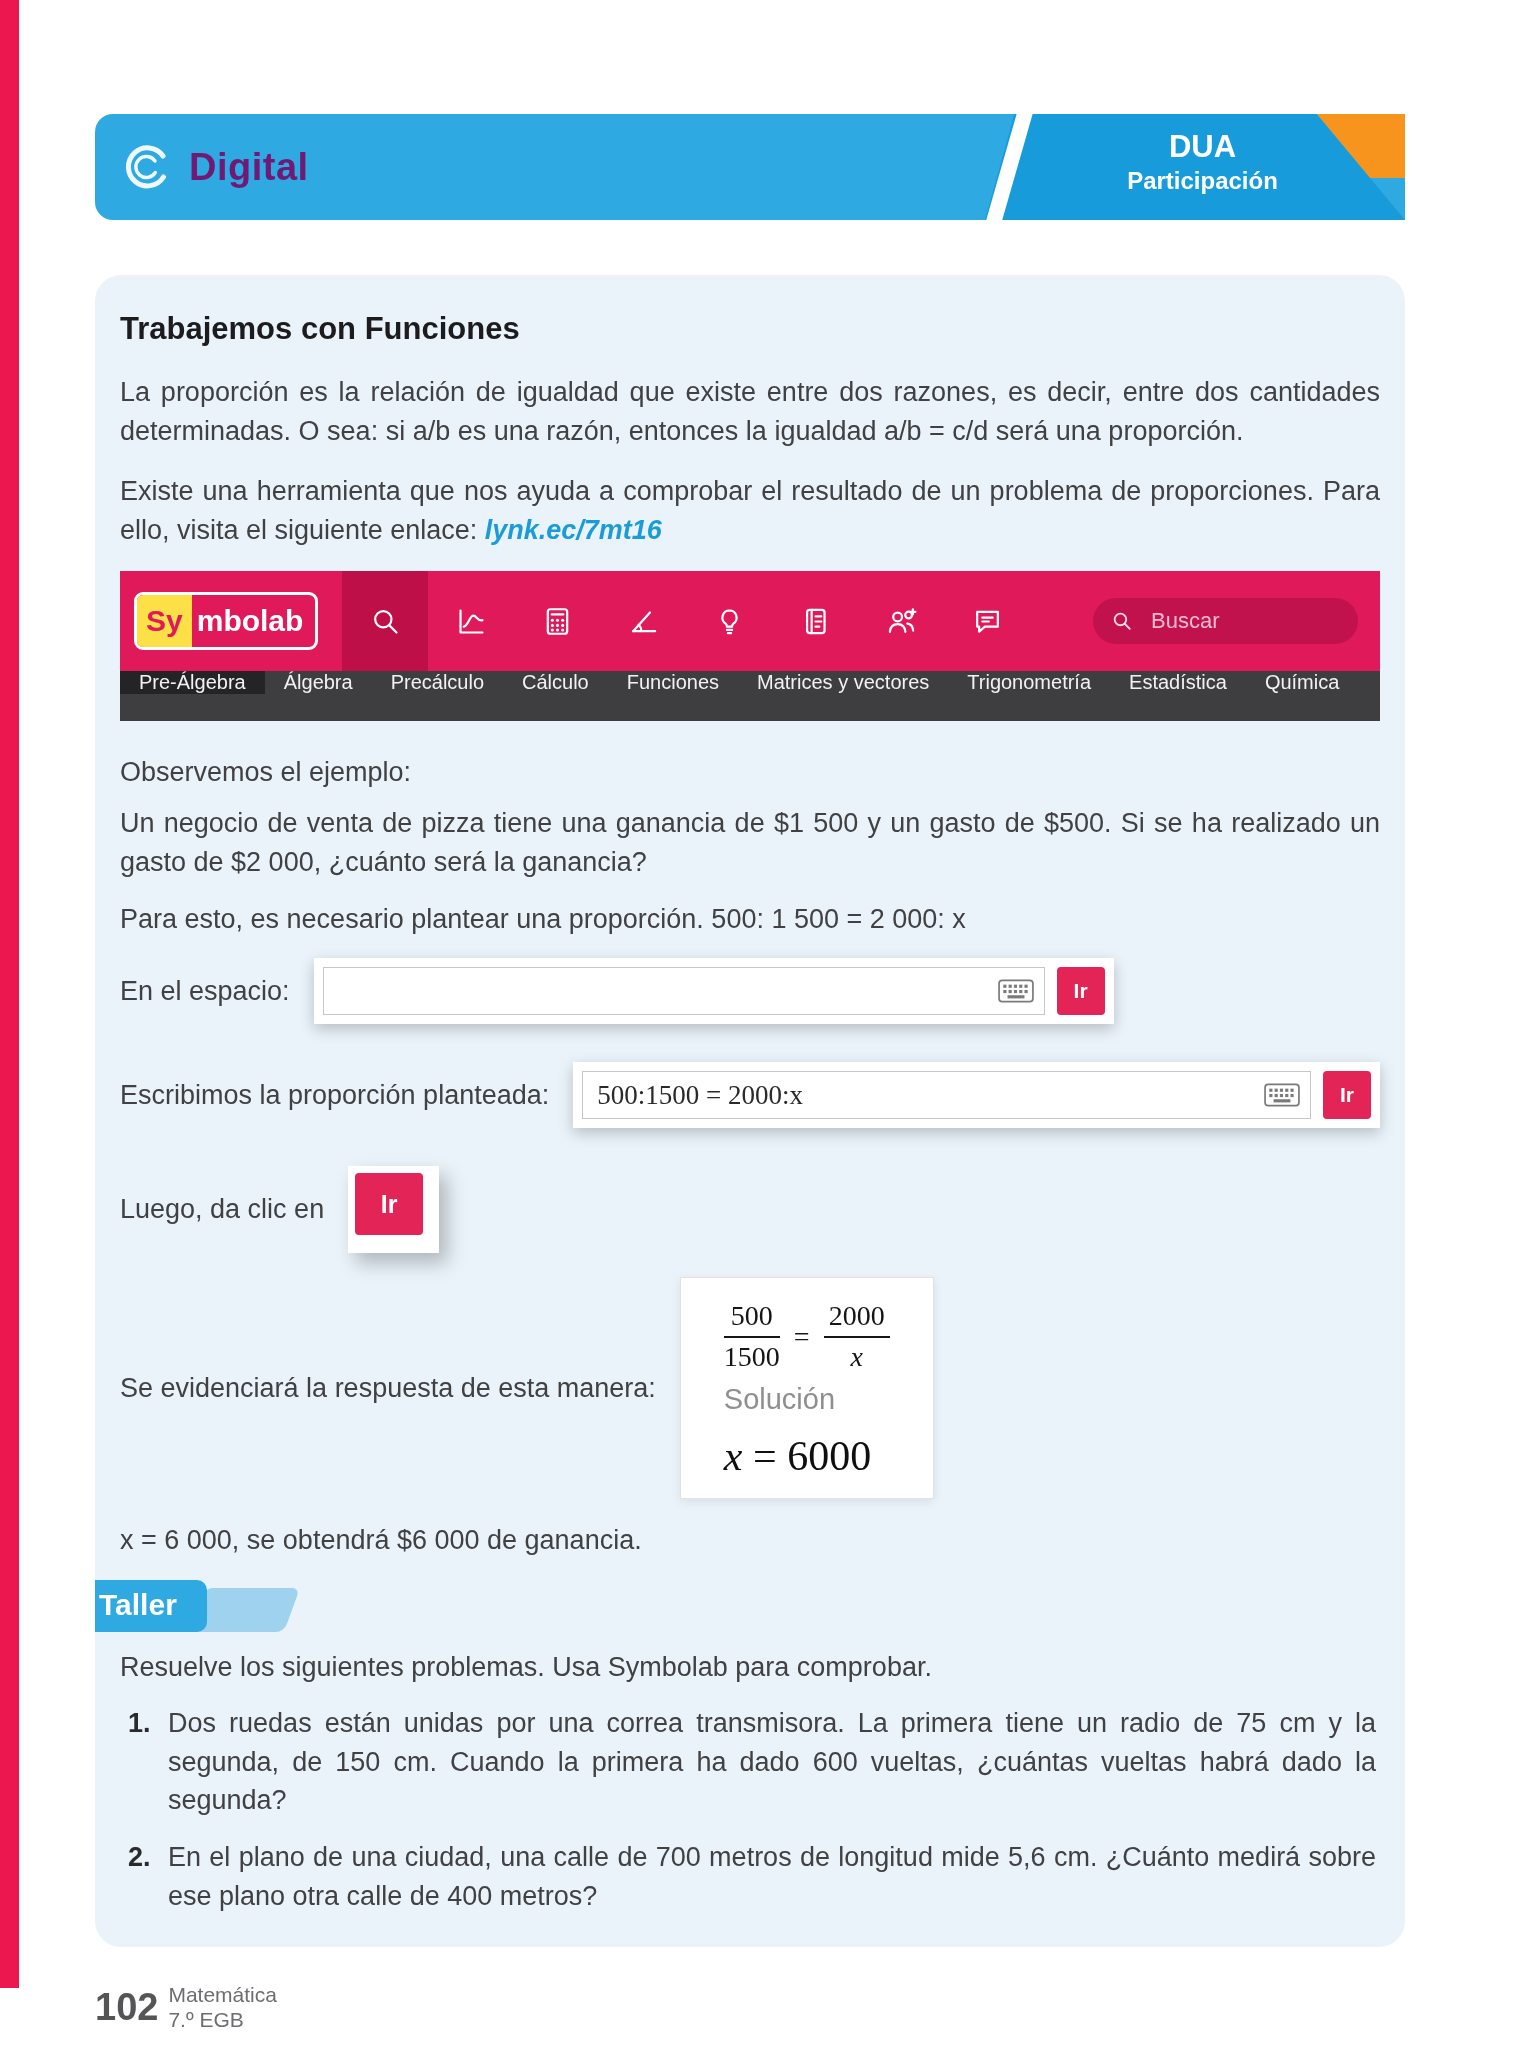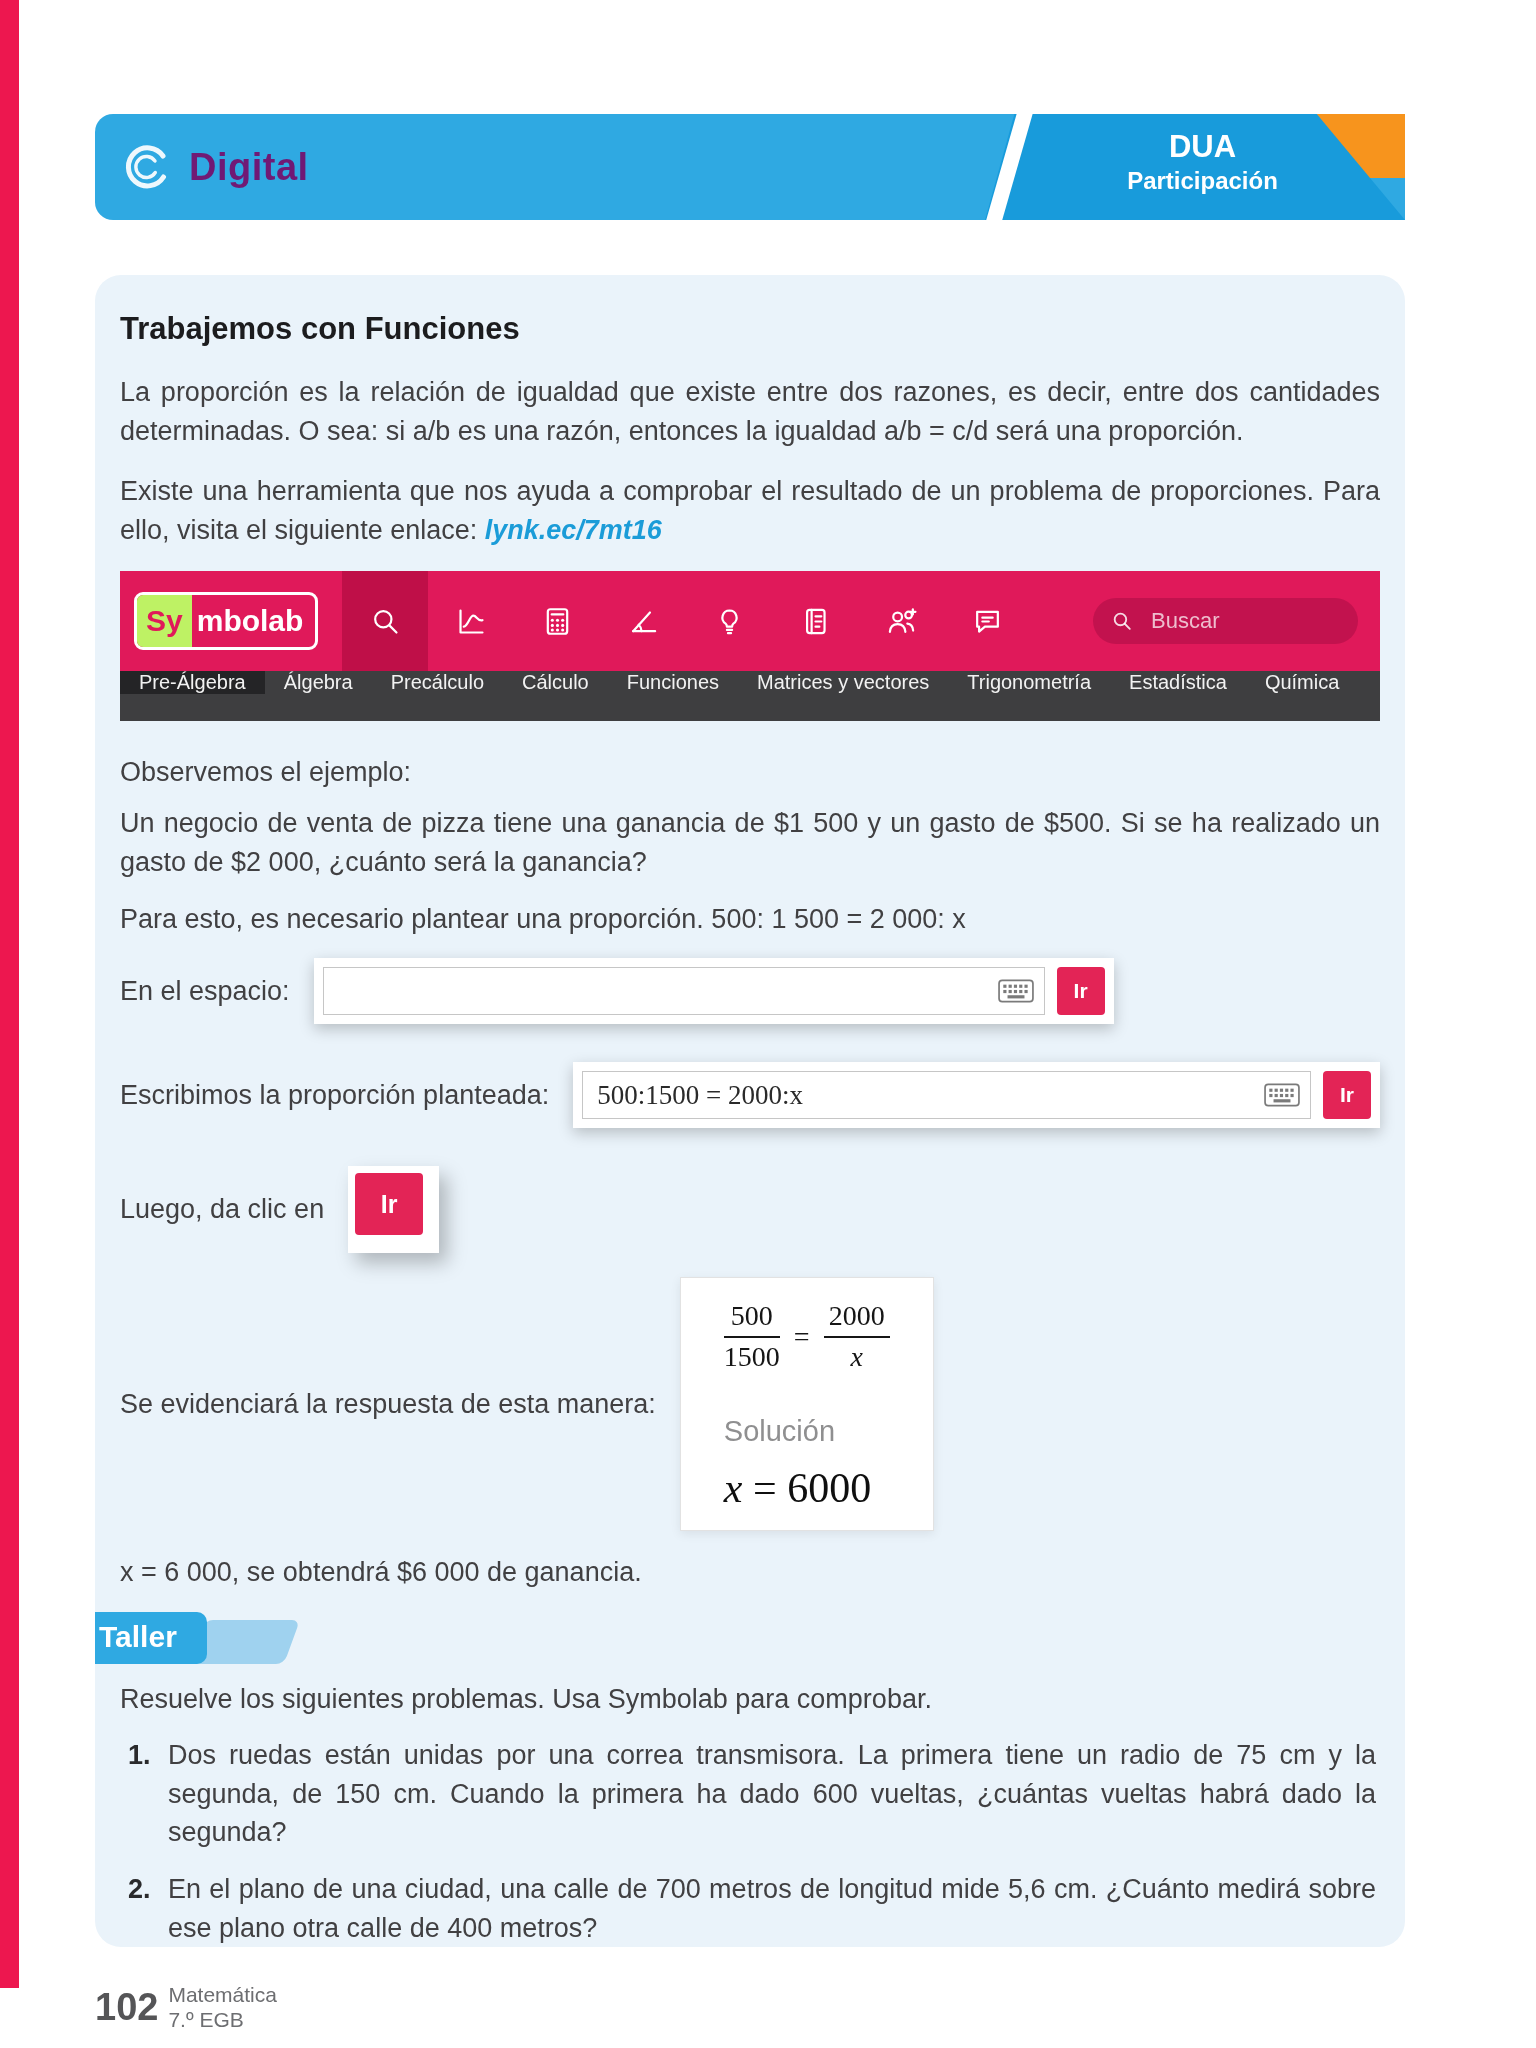--- a/index.html
+++ b/index.html
@@ -28,21 +28,21 @@
   .card h2{font-size:31px;color:#1c1c1e;margin-bottom:26px;font-weight:bold}
   .para{font-size:27px;line-height:1.43;text-align:justify;margin-bottom:22px}
   .mb18{margin-bottom:18px}.mb20{margin-bottom:20px}
   .link{color:#1b9cd8;font-weight:bold;font-style:italic;text-decoration:none;cursor:pointer}
 
   
   .symbolab{margin:6px 0 36px}
   .sym-top{height:100px;background:#e0195a;display:flex;align-items:center;padding-left:14px}
   .sym-logo{display:flex;align-items:stretch;border:3px solid #fff;border-radius:9px;overflow:hidden;
             font-weight:bold;font-size:30px;height:58px;cursor:pointer}
-  .sym-logo .sy{background:#bef264;color:#e0195a;display:flex;align-items:center;padding:0 9px}
+  .sym-logo .sy{background:#fde047;color:#e0195a;display:flex;align-items:center;padding:0 9px}
   .sym-logo .rest{color:#fff;display:flex;align-items:center;padding:0 12px 0 5px}
   .sym-tools{display:flex;height:100%;align-items:stretch;margin-left:24px}
   .sym-tool{width:86px;display:flex;align-items:center;justify-content:center;cursor:pointer}
   .sym-tool.selected{background:#bf0f48}
   .sym-tool svg{width:31px;height:31px;stroke:#fff;stroke-width:1.7;fill:none;stroke-linecap:round;stroke-linejoin:round}
   .sym-search{margin-left:auto;margin-right:22px;width:265px;height:46px;border-radius:23px;background:#c2124e;
               display:flex;align-items:center;gap:18px;padding:0 18px;color:rgba(255,255,255,.72);font-size:22px;cursor:text}
   .sym-search svg{width:22px;height:22px;stroke:rgba(255,255,255,.85);stroke-width:2;fill:none;stroke-linecap:round}
   .sym-nav{height:50px;background:#3e3e40;display:flex;align-items:flex-start}
   .sym-nav-item{display:flex;align-items:center;padding:0 19px;font-size:20px;color:#f2f2f2;white-space:nowrap;cursor:pointer}
@@ -68,21 +68,21 @@
 
   
   .result-panel{background:#fff;border:1px solid #e2e2e2;padding:20px 43px 18px;min-width:235px;
                 box-shadow:0 3px 10px rgba(0,0,0,.08)}
   .math-eq{display:flex;align-items:center;gap:14px;font-family:"Liberation Serif","DejaVu Serif",serif;
            font-size:28px;color:#161616}
   .frac{display:inline-flex;flex-direction:column;text-align:center;line-height:1.3}
   .frac .num{border-bottom:2px solid #161616;padding:0 5px 1px}
   .frac .den{padding-top:1px}
   .var{font-style:italic}
-  .solution-label{margin-top:40px;font-size:29px;color:#8f8f90}
+  .solution-label{margin-top:8px;font-size:29px;color:#8f8f90}
   .solution{margin-top:16px;font-family:"Liberation Serif","DejaVu Serif",serif;font-size:42px;color:#0f0f0f}
 
   
   .conclusion{margin-bottom:20px}
   .taller-badge{position:relative;display:inline-block;margin-left:-45px;margin-bottom:16px}
   .taller-ghost{position:absolute;left:122px;top:8px;width:95px;height:44px;background:#9fd2ef;
                 border-radius:8px;transform:skewX(-20deg)}
   .taller-label{position:relative;display:inline-block;background:#2fa9e2;color:#fff;font-size:30px;
                 font-weight:bold;padding:8px 30px 10px 24px;border-radius:10px}
   .taller-intro{margin-bottom:18px;text-align:left}

